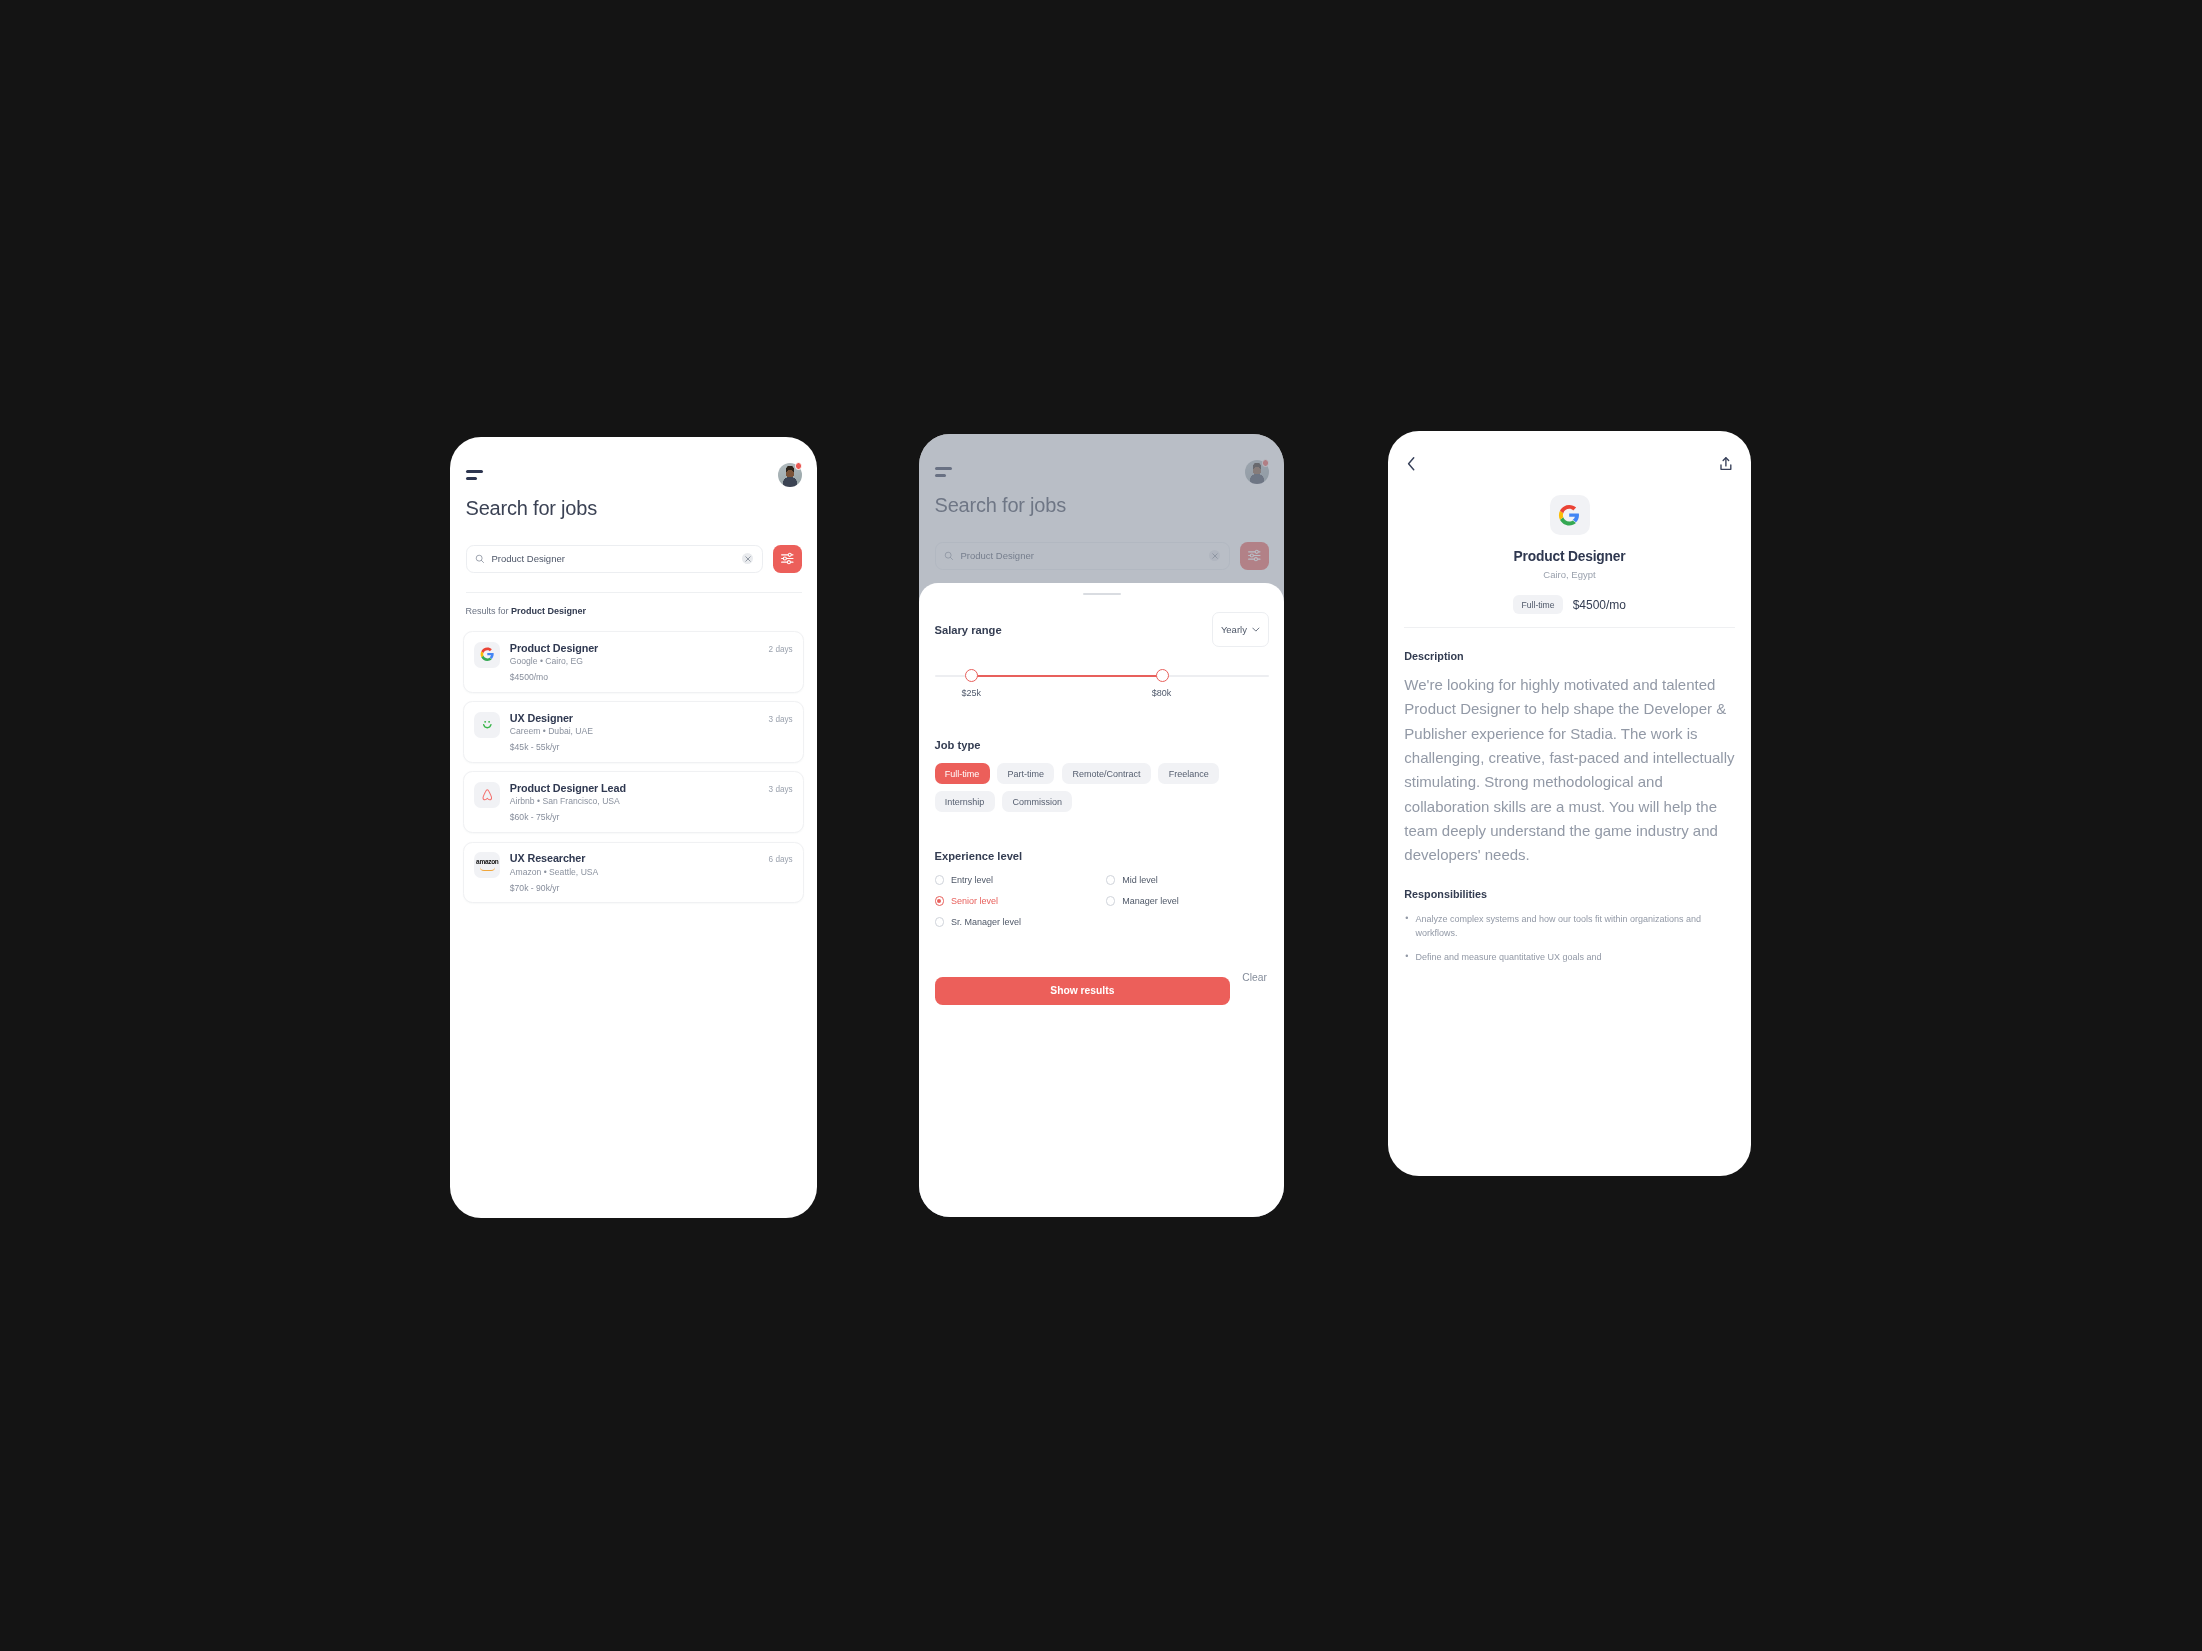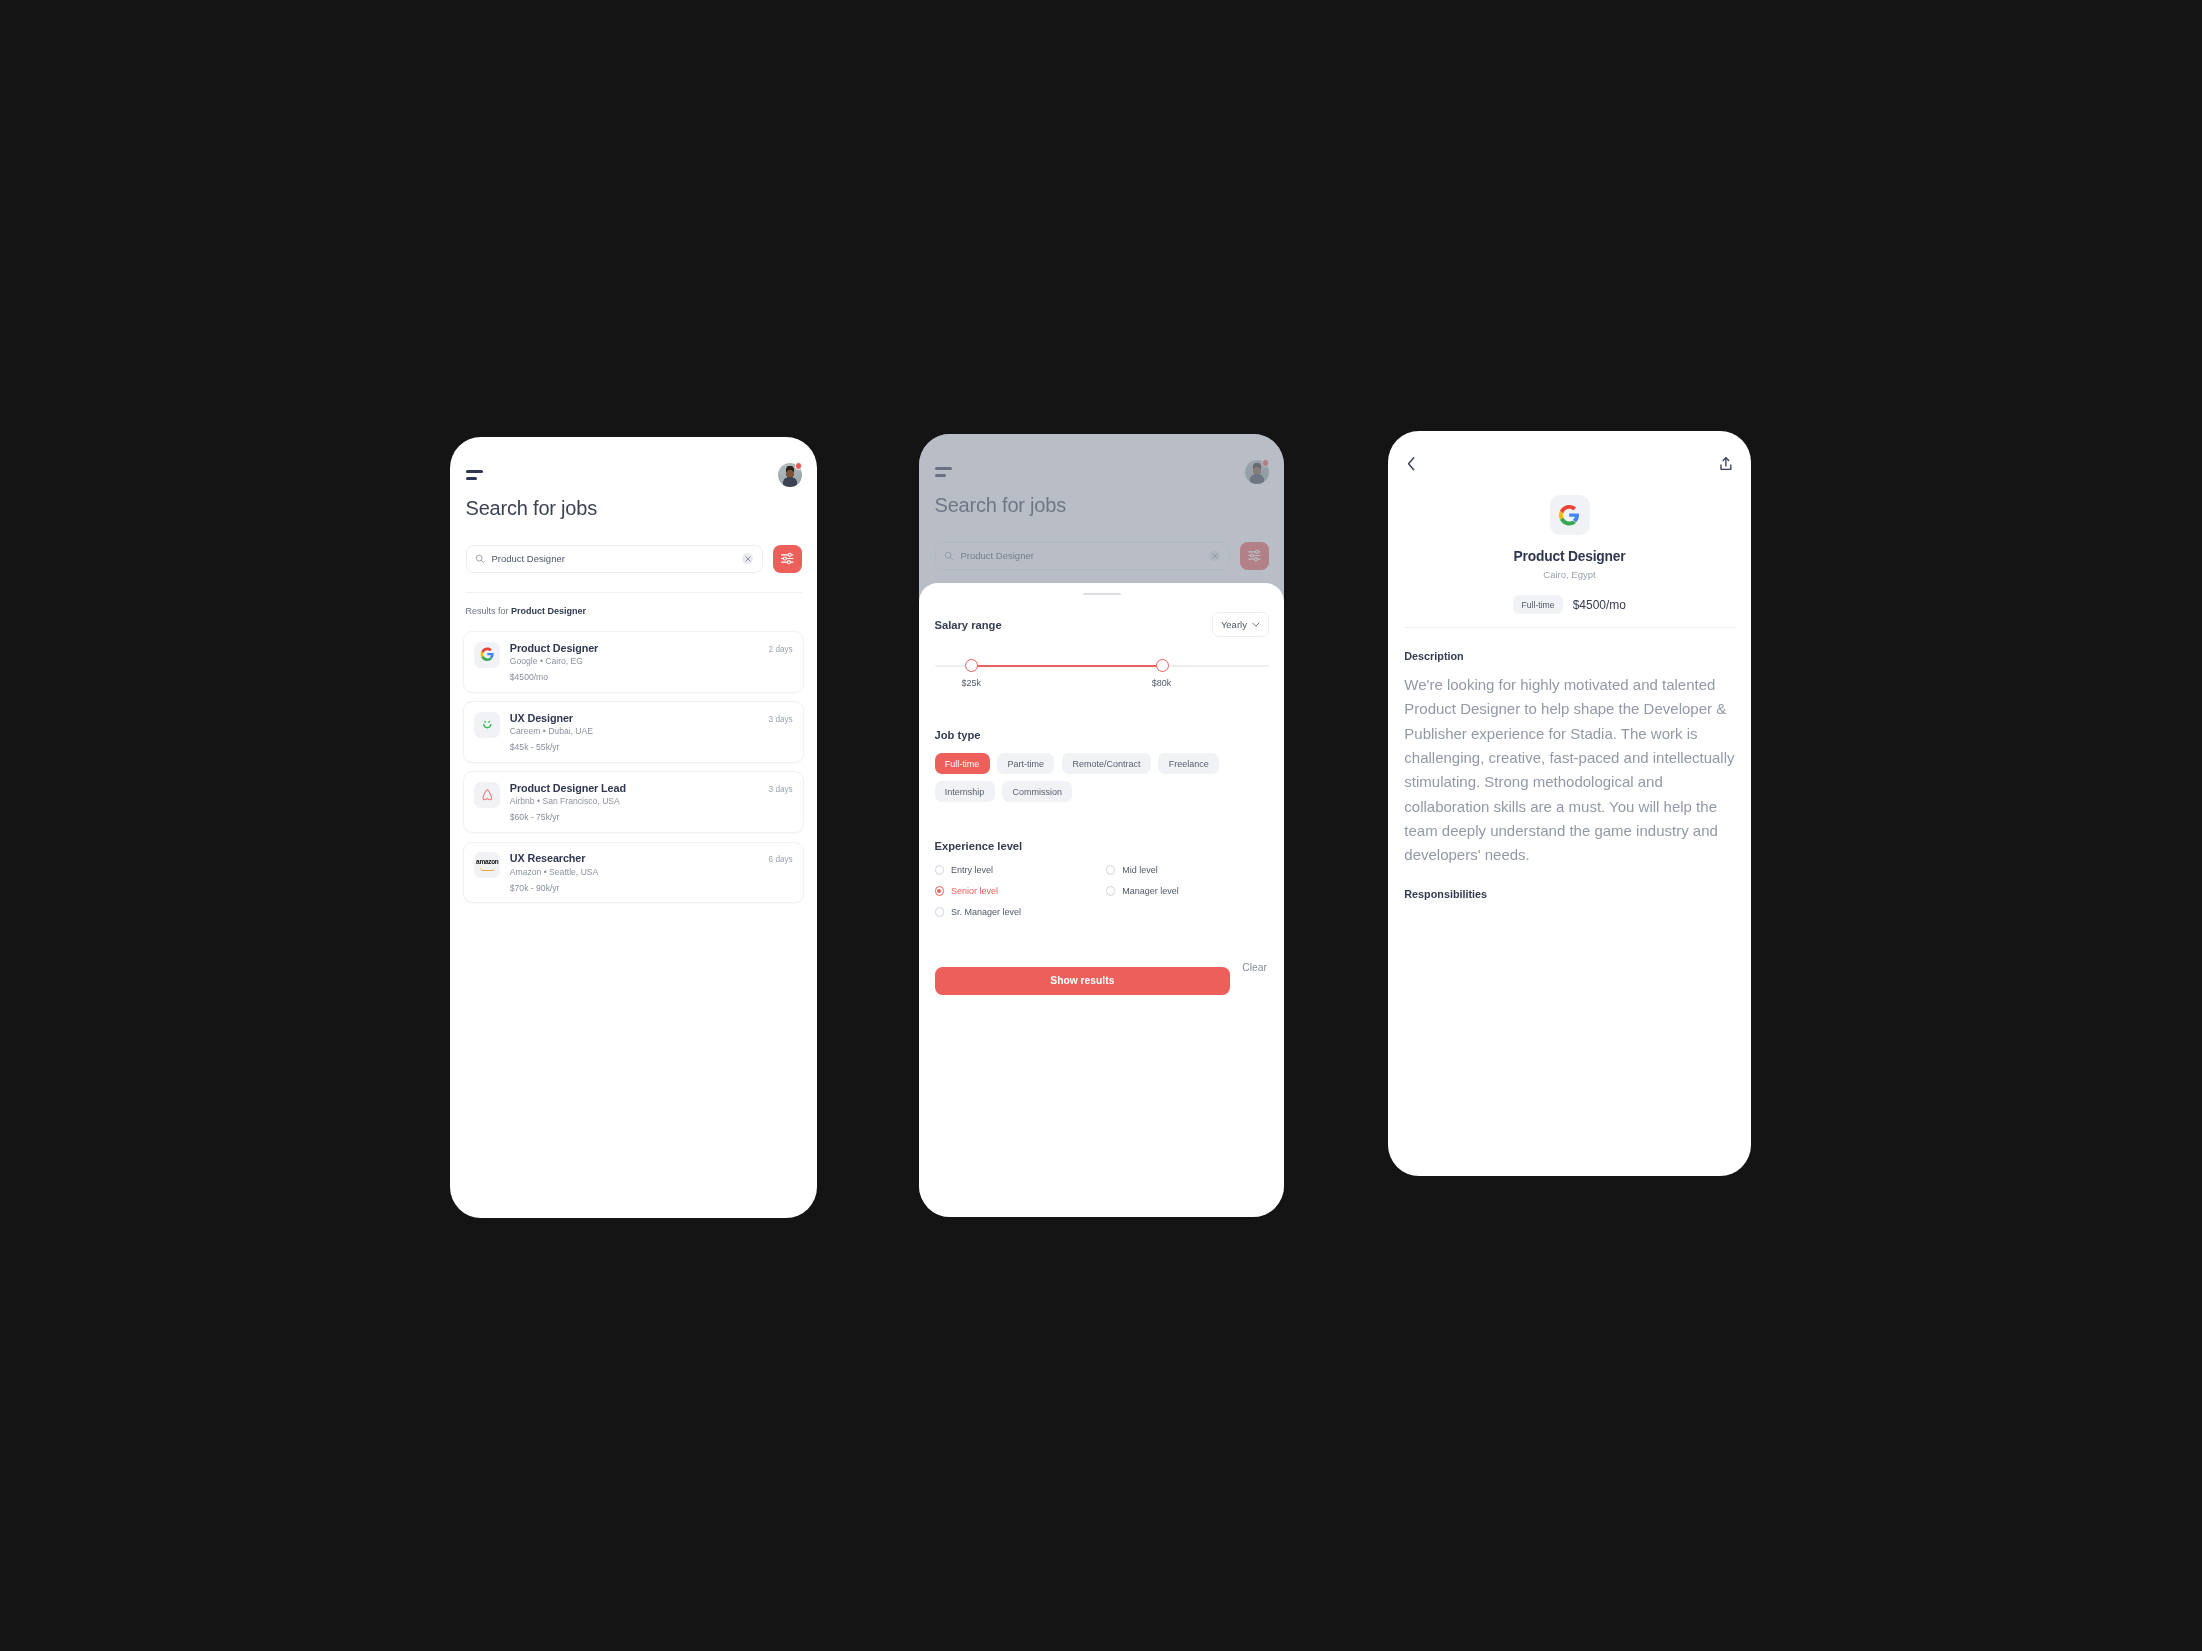--- a/index.html
+++ b/index.html
@@ -130,21 +130,21 @@
   .grabber {
     width: 38px; height: 2.6px; border-radius: 1.7px; background: #d9dce1;
     margin: 9.5px auto 0;
   }
   .sec-row {
     display: flex; align-items: center; justify-content: space-between;
     margin-top: 17px;
   }
   .sec-title { font-size: 11.2px; font-weight: 700; color: #343d52; }
   .period-select {
-    border: 0.9px solid #eceef1; border-radius: 6.9px; height: 25px;
+    border: 0.9px solid #eceef1; border-radius: 6.9px; height: 35px;
     display: flex; align-items: center; gap: 5.2px; padding: 0 7.7px;
     font-size: 9.5px; color: #4f5869; background: #fff; cursor: pointer;
   }
 
   .slider-wrap { position: relative; margin-top: 22.4px; height: 13.8px; }
   .track {
     position: absolute; left: 0; right: 0; top: 6px; height: 1.7px;
     background: #edeef1; border-radius: 1.7px;
   }
   .track-active {
@@ -545,20 +545,24 @@
         </div>
       </div>
 
       <div class="detail-divider"></div>
 
       <div class="detail-body">
         <div class="body-h">Description</div>
         <p class="body-p">We're looking for highly motivated and talented Product Designer to help shape the Developer &amp; Publisher experience for Stadia. The work is challenging, creative, fast-paced and intellectually stimulating. Strong methodological and collaboration skills are a must. You will help the team deeply understand the game industry and developers' needs.</p>
 
         <div class="body-h2">Responsibilities</div>
+        <ul class="bullets">
+          <li>Analyze complex systems and how our tools fit within organizations and workflows.</li>
+          <li>Define and measure quantitative UX goals and</li>
+        </ul>
       </div>
 
 
     </div>
   </div>
 
 </div>
 
 
 </body></html>

